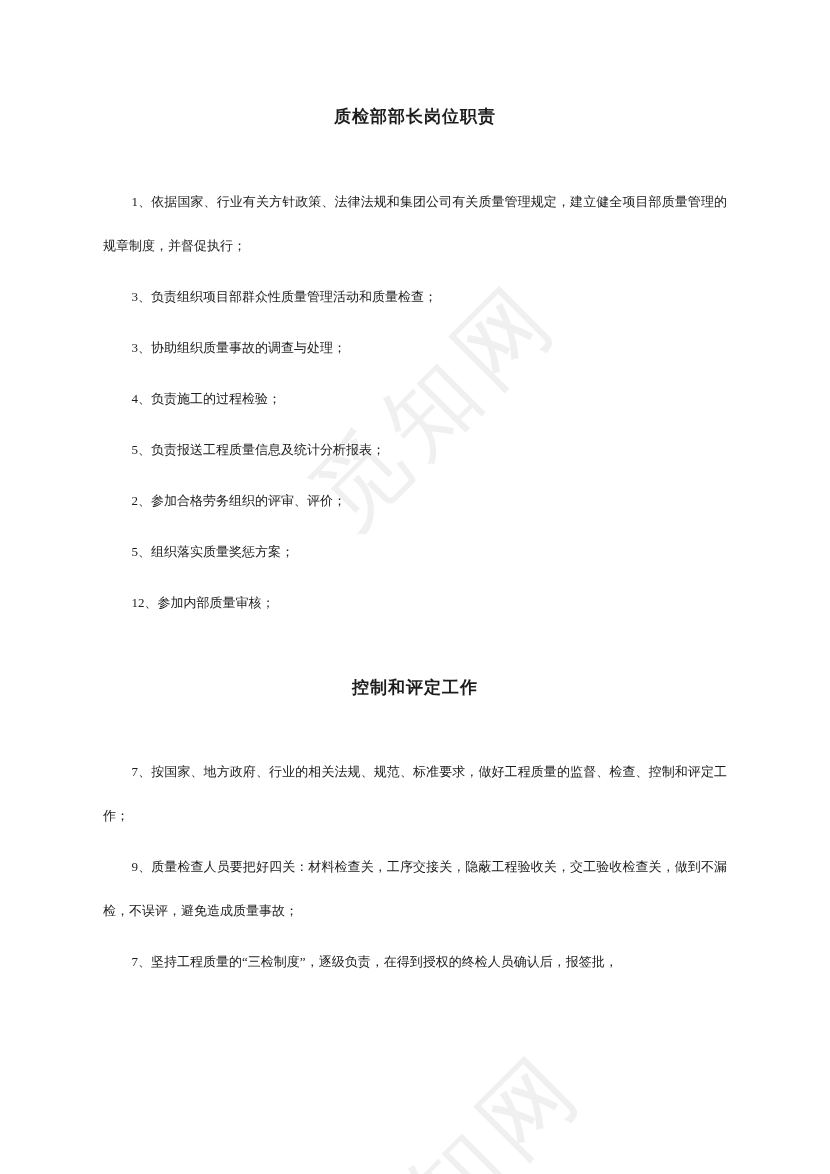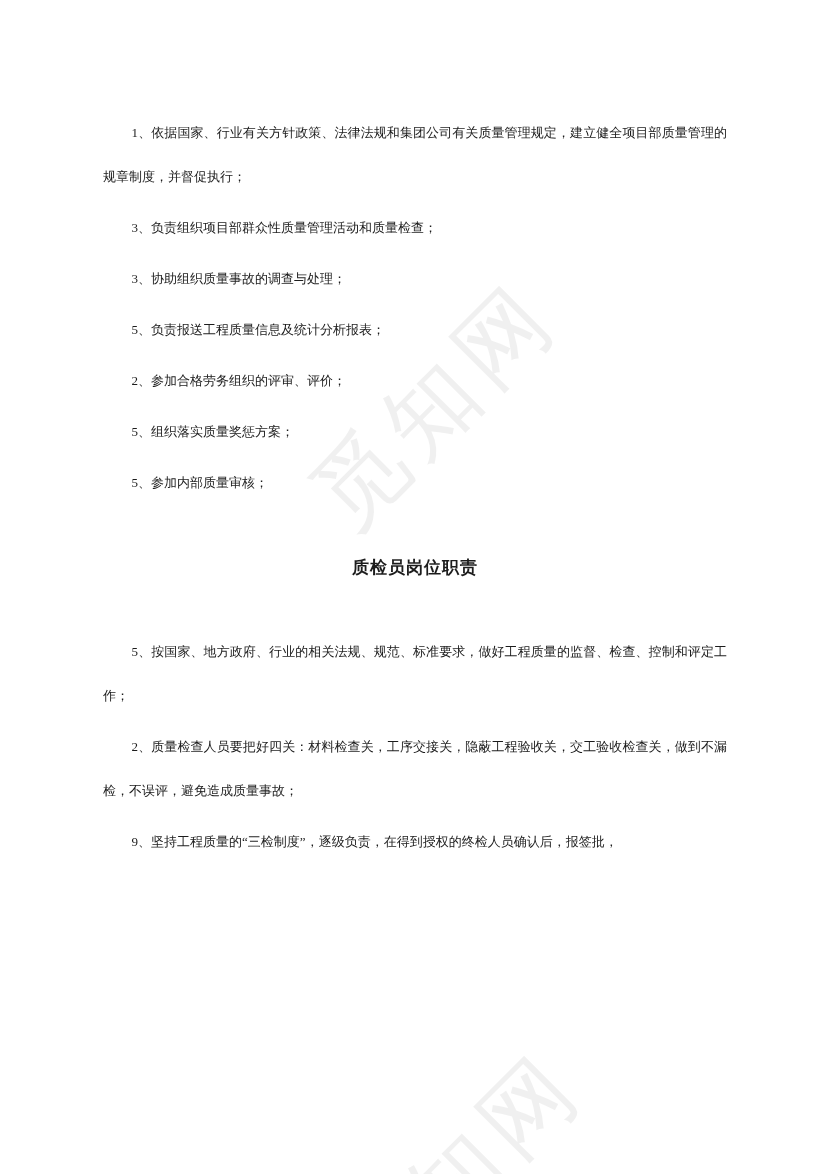--- a/index.html
+++ b/index.html
@@ -69,30 +69,32 @@
 </head>
 <body>
 
 <div class="page">
 
   <div class="watermark wm-1">觅知网</div>
   <div class="watermark wm-2">觅知网</div>
 
   <div class="content">
 
+    <h1 class="doc-title">质检部部长岗位职责</h1>
 
     <p class="para">1、依据国家、行业有关方针政策、法律法规和集团公司有关质量管理规定，建立健全项目部质量管理的规章制度，并督促执行；</p>
     <p class="para">3、负责组织项目部群众性质量管理活动和质量检查；</p>
     <p class="para">3、协助组织质量事故的调查与处理；</p>
+    <p class="para">4、负责施工的过程检验；</p>
     <p class="para">5、负责报送工程质量信息及统计分析报表；</p>
     <p class="para">2、参加合格劳务组织的评审、评价；</p>
     <p class="para">5、组织落实质量奖惩方案；</p>
-    <p class="para">5、参加内部质量审核；</p>
+    <p class="para">12、参加内部质量审核；</p>
 
-    <h1 class="doc-title second">质检员岗位职责</h1>
+    <h1 class="doc-title second">控制和评定工作</h1>
 
-    <p class="para">5、按国家、地方政府、行业的相关法规、规范、标准要求，做好工程质量的监督、检查、控制和评定工作；</p>
-    <p class="para">2、质量检查人员要把好四关：材料检查关，工序交接关，隐蔽工程验收关，交工验收检查关，做到不漏检，不误评，避免造成质量事故；</p>
-    <p class="para">9、坚持工程质量的“三检制度”，逐级负责，在得到授权的终检人员确认后，报签批，</p>
+    <p class="para">7、按国家、地方政府、行业的相关法规、规范、标准要求，做好工程质量的监督、检查、控制和评定工作；</p>
+    <p class="para">9、质量检查人员要把好四关：材料检查关，工序交接关，隐蔽工程验收关，交工验收检查关，做到不漏检，不误评，避免造成质量事故；</p>
+    <p class="para">7、坚持工程质量的“三检制度”，逐级负责，在得到授权的终检人员确认后，报签批，</p>
 
   </div>
 
 </div>
 
 </body></html>

